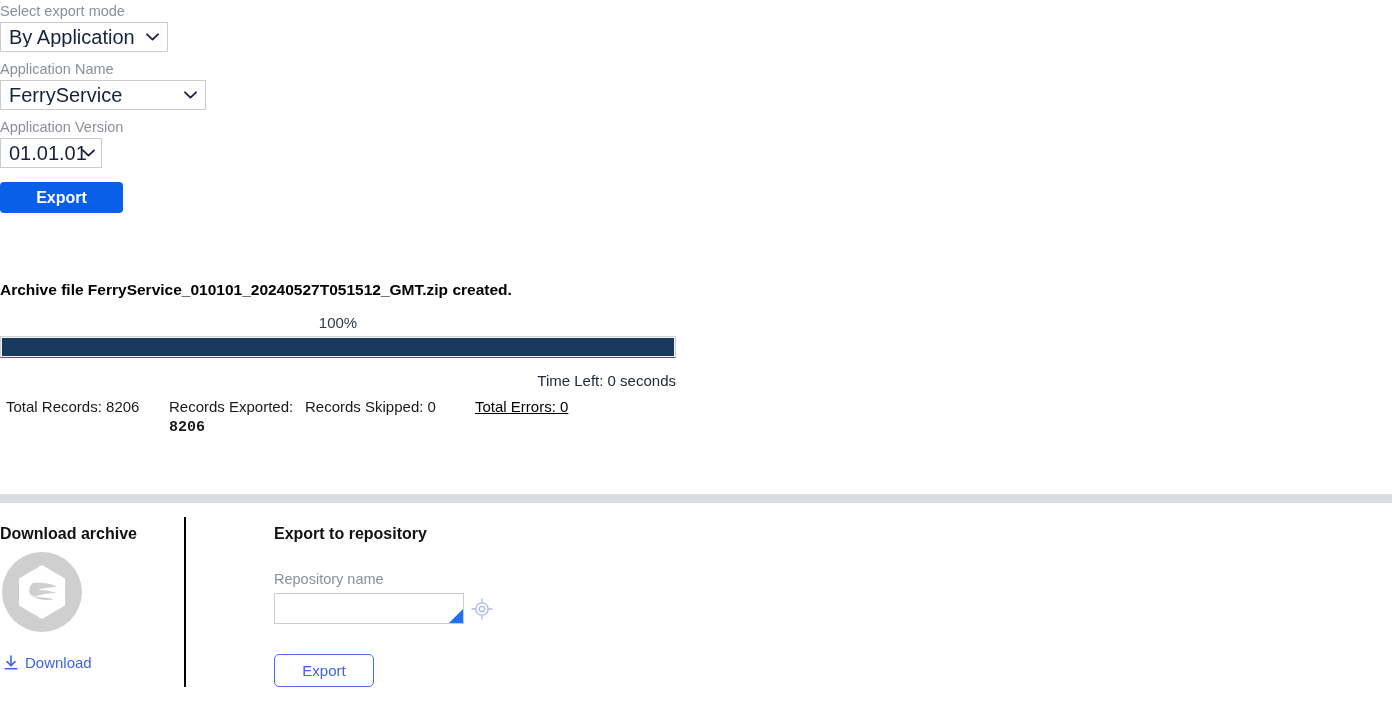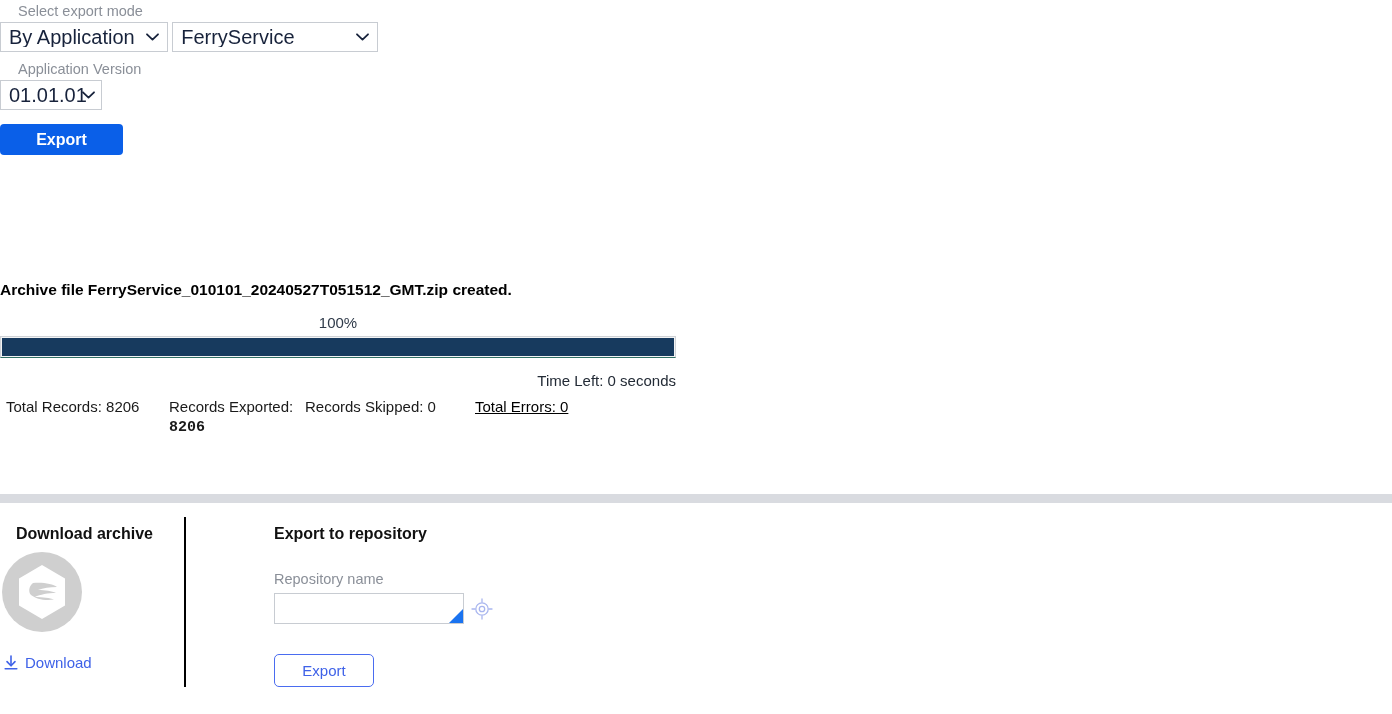--- a/index.html
+++ b/index.html
@@ -22,21 +22,21 @@
     position: absolute;
     left: 0;
     top: 0;
     width: 700px;
   }
   .field-label {
     display: block;
     color: #8a8f98;
     font-size: 14.5px;
     line-height: 19px;
-    padding: 2px 0 1px 18px;
+    padding: 2px 0 1px 0;
   }
   .select-wrap {
     position: relative;
     display: inline-block;
     margin-bottom: 6px;
   }
   select.native {
     -webkit-appearance: none;
     -moz-appearance: none;
     appearance: none;
@@ -170,21 +170,20 @@
     top: 503px;
     width: 1392px;
     height: 211px;
     background: #ffffff;
   }
   #download-archive-section {
     position: absolute;
     left: 0;
     top: 20px;
     width: 184px;
-    padding-left: 16px;
   }
   .panel-heading {
     font-weight: bold;
     font-size: 16px;
     color: #111111;
     line-height: 22px;
   }
   #archive-icon {
     position: absolute;
     left: 2px;
@@ -285,20 +284,21 @@
     <select class="native mode" id="export-mode-select">
       <option>By Application</option>
     </select>
     <span class="chev">
       <svg viewBox="0 0 13 8" width="13" height="8" xmlns="http://www.w3.org/2000/svg">
         <path d="M1 1.3 L6.5 6.6 L12 1.3" fill="none" stroke="#17223b" stroke-width="1.8" stroke-linecap="round" stroke-linejoin="round"></path>
       </svg>
     </span>
   </div>
 
+  <label class="field-label">Application Name</label>
   <div class="select-wrap">
     <select class="native appname" id="application-name-select">
       <option>FerryService</option>
     </select>
     <span class="chev">
       <svg viewBox="0 0 13 8" width="13" height="8" xmlns="http://www.w3.org/2000/svg">
         <path d="M1 1.3 L6.5 6.6 L12 1.3" fill="none" stroke="#17223b" stroke-width="1.8" stroke-linecap="round" stroke-linejoin="round"></path>
       </svg>
     </span>
   </div>

